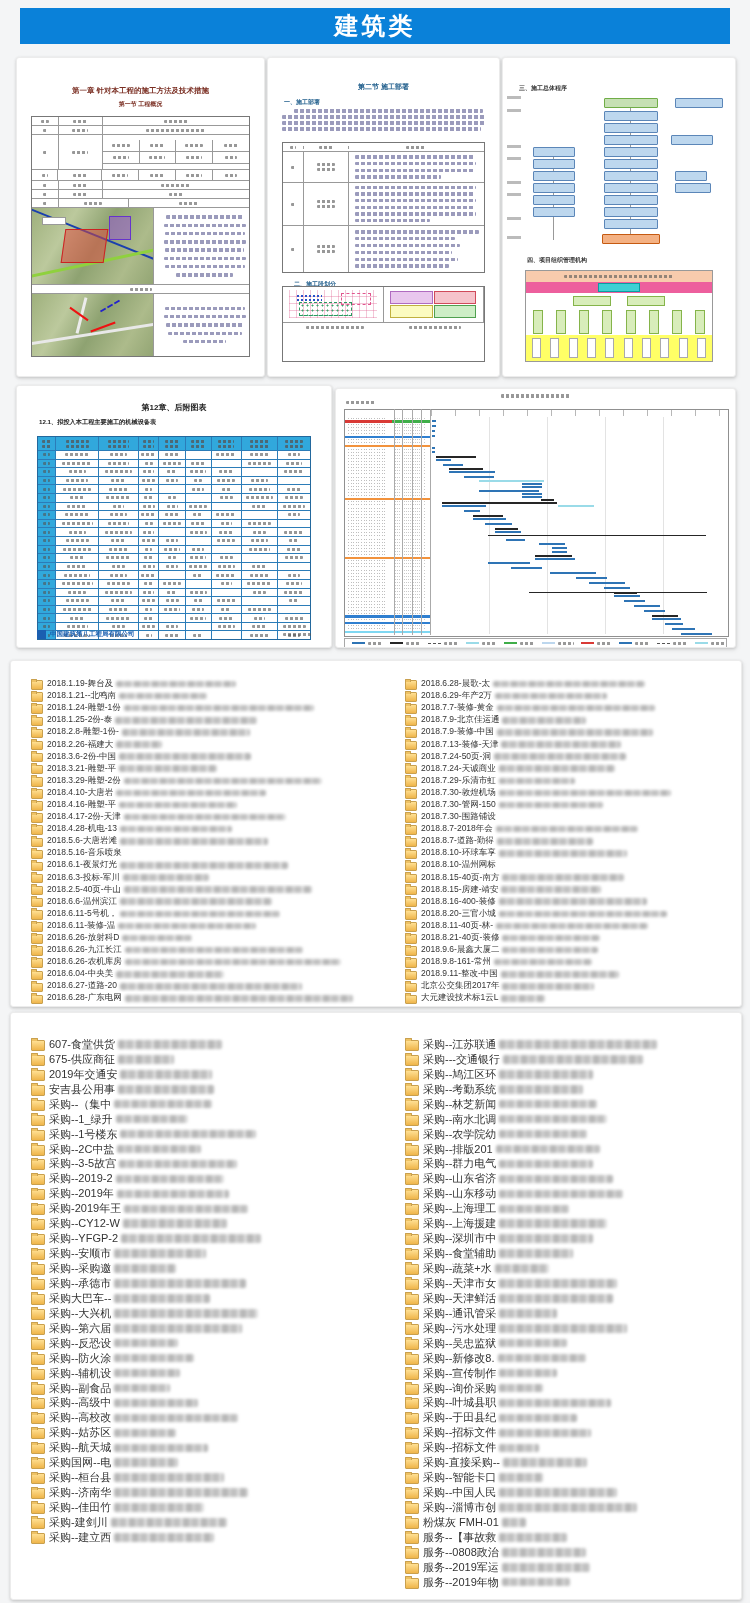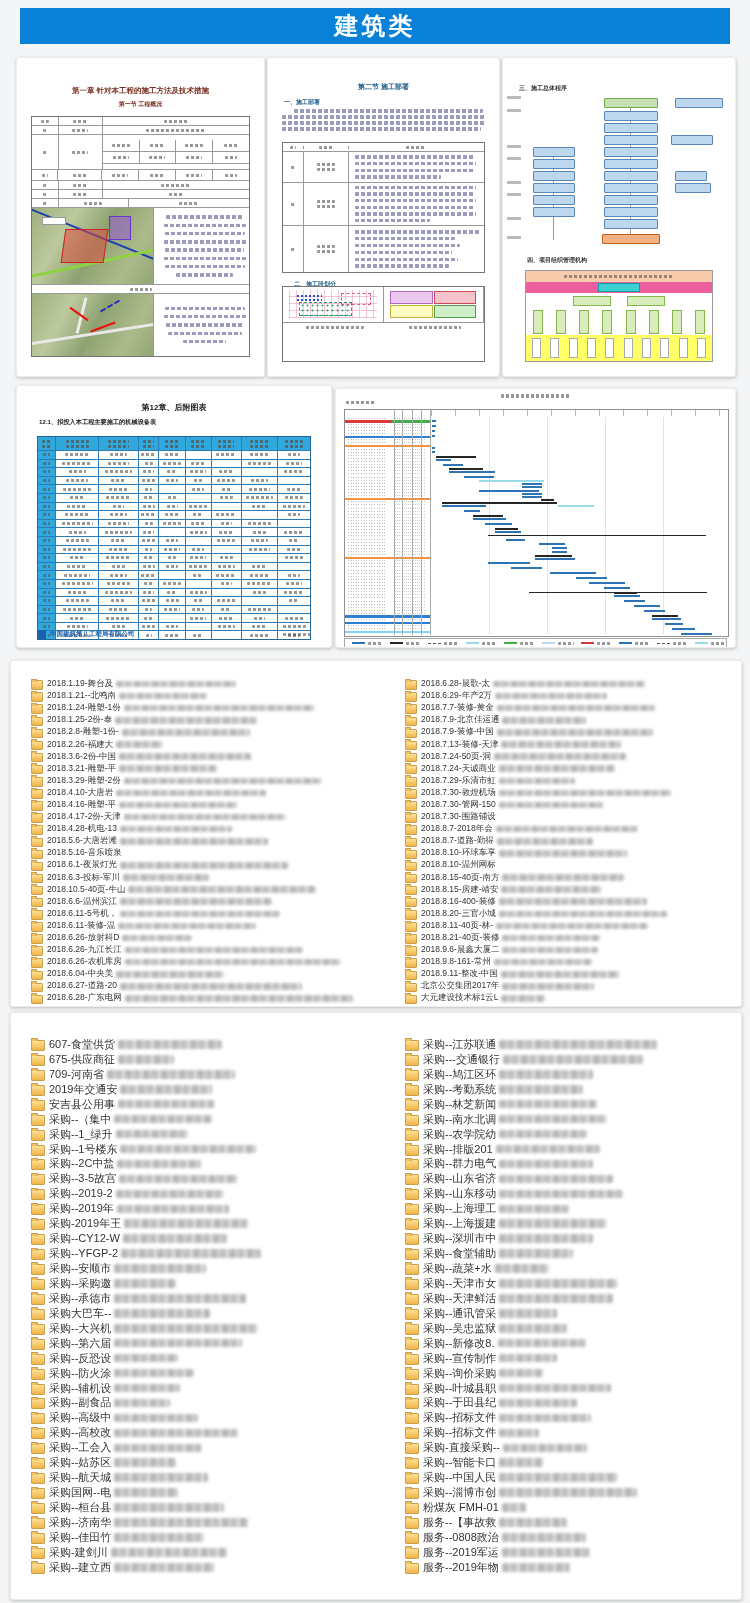--- a/index.html
+++ b/index.html
@@ -1381,21 +1381,21 @@
         <span class="fname">2018.6.1-夜景灯光</span>
         <span class="blur" style="width: 168px;"></span>
       </div>
       <div class="fitem s3i">
         <span class="folder"></span>
         <span class="fname">2018.6.3-投标-军川</span>
         <span class="blur" style="width: 86px;"></span>
       </div>
       <div class="fitem s3i">
         <span class="folder"></span>
-        <span class="fname">2018.10.5-40页-牛山</span>
+        <span class="fname">2018.2.5-40页-牛山</span>
         <span class="blur" style="width: 188px;"></span>
       </div>
       <div class="fitem s3i">
         <span class="folder"></span>
         <span class="fname">2018.6.6-温州滨江</span>
         <span class="blur" style="width: 152px;"></span>
       </div>
       <div class="fitem s3i">
         <span class="folder"></span>
         <span class="fname">2018.6.11-5号机，</span>
@@ -1581,25 +1581,20 @@
         <span class="fname">607-食堂供货</span>
         <span class="blur" style="width: 104px;"></span>
       </div>
       <div class="fitem s4i">
         <span class="folder"></span>
         <span class="fname">675-供应商征</span>
         <span class="blur" style="width: 56px;"></span>
       </div>
       <div class="fitem s4i">
         <span class="folder"></span>
-        <span class="fname">709-河南省</span>
-        <span class="blur" style="width: 128px;"></span>
-      </div>
-      <div class="fitem s4i">
-        <span class="folder"></span>
         <span class="fname">2019年交通安</span>
         <span class="blur" style="width: 92px;"></span>
       </div>
       <div class="fitem s4i">
         <span class="folder"></span>
         <span class="fname">安吉县公用事</span>
         <span class="blur" style="width: 96px;"></span>
       </div>
       <div class="fitem s4i">
         <span class="folder"></span>
@@ -1706,25 +1701,20 @@
         <span class="fname">采购--高级中</span>
         <span class="blur" style="width: 84px;"></span>
       </div>
       <div class="fitem s4i">
         <span class="folder"></span>
         <span class="fname">采购--高校改</span>
         <span class="blur" style="width: 124px;"></span>
       </div>
       <div class="fitem s4i">
         <span class="folder"></span>
-        <span class="fname">采购--工会入</span>
-        <span class="blur" style="width: 88px;"></span>
-      </div>
-      <div class="fitem s4i">
-        <span class="folder"></span>
         <span class="fname">采购--姑苏区</span>
         <span class="blur" style="width: 62px;"></span>
       </div>
       <div class="fitem s4i">
         <span class="folder"></span>
         <span class="fname">采购--航天城</span>
         <span class="blur" style="width: 94px;"></span>
       </div>
       <div class="fitem s4i">
         <span class="folder"></span>
@@ -1845,20 +1835,25 @@
       </div>
       <div class="fitem s4i">
         <span class="folder"></span>
         <span class="fname">采购--天津鲜活</span>
         <span class="blur" style="width: 114px;"></span>
       </div>
       <div class="fitem s4i">
         <span class="folder"></span>
         <span class="fname">采购--通讯管采</span>
         <span class="blur" style="width: 58px;"></span>
+      </div>
+      <div class="fitem s4i">
+        <span class="folder"></span>
+        <span class="fname">采购--污水处理</span>
+        <span class="blur" style="width: 128px;"></span>
       </div>
       <div class="fitem s4i">
         <span class="folder"></span>
         <span class="fname">采购--吴忠监狱</span>
         <span class="blur" style="width: 68px;"></span>
       </div>
       <div class="fitem s4i">
         <span class="folder"></span>
         <span class="fname">采购--新修改8.</span>
         <span class="blur" style="width: 88px;"></span>

